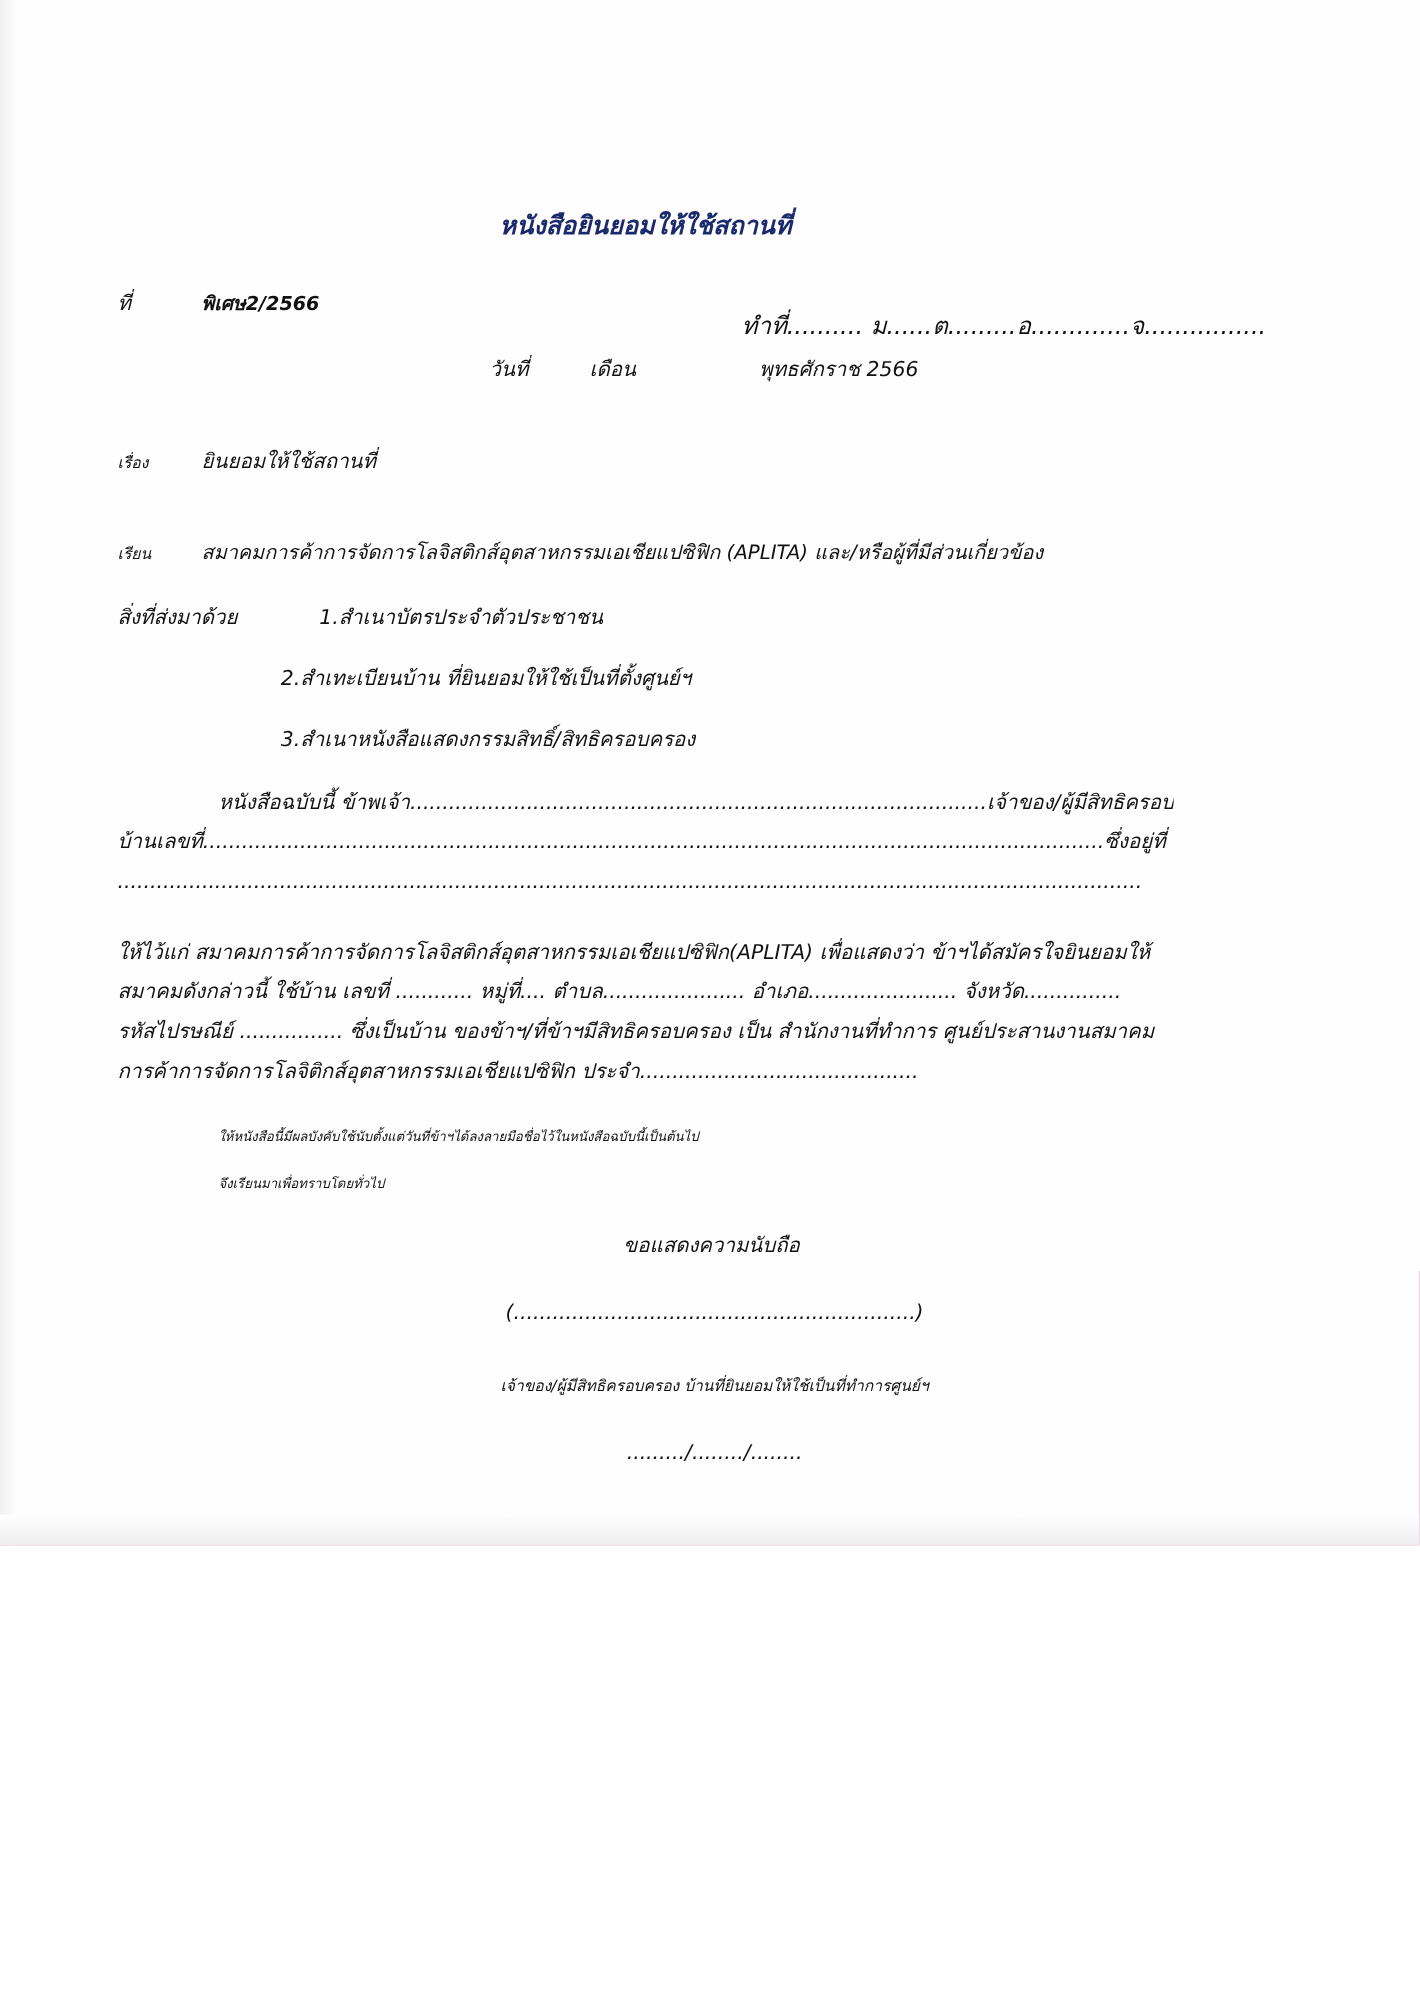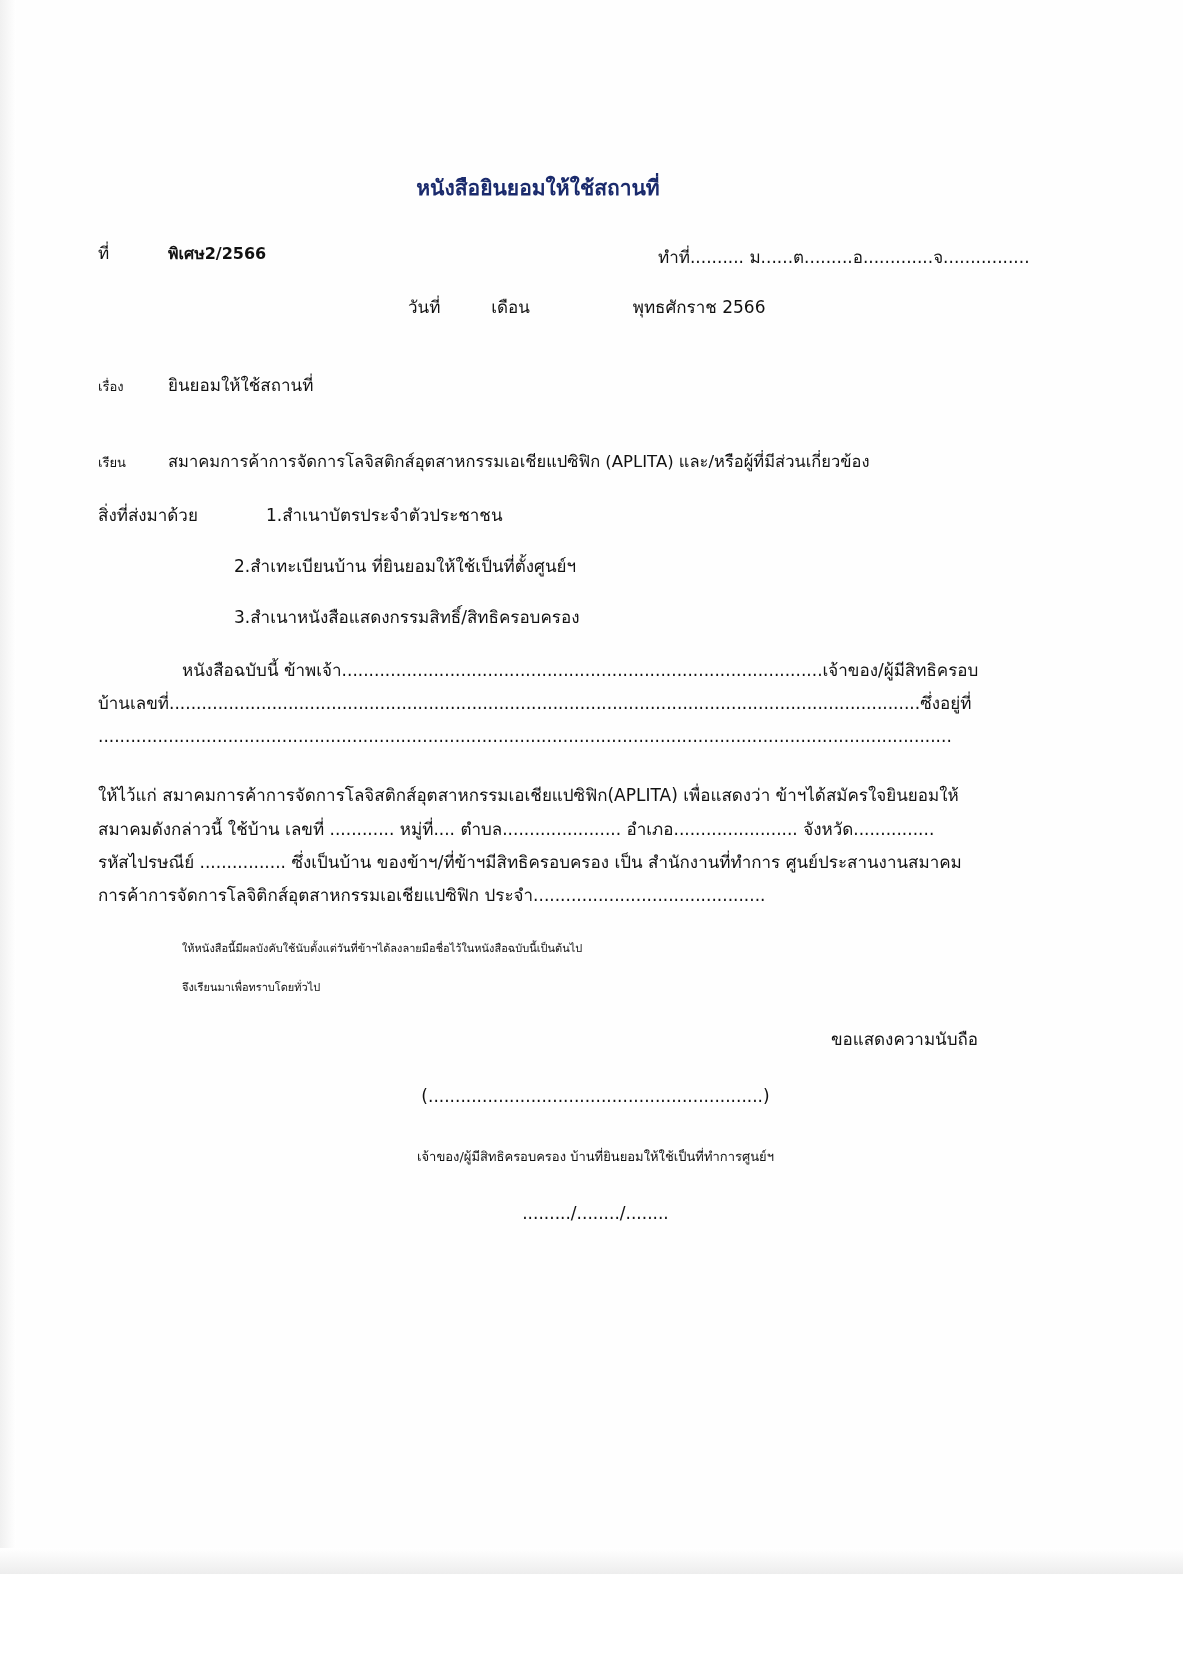--- a/index.html
+++ b/index.html
@@ -8,24 +8,25 @@
     padding: 0;
     background: #ffffff;
   }
   body {
     font-family: "DejaVu Sans", "Liberation Sans", sans-serif;
     color: #111111;
   }
   .page {
     position: relative;
     width: 1183px;
-    height: 1574px;
+    height: 1288px;
     margin: 0 auto;
     background: #ec4899;
     overflow: hidden;
+    font-style: italic;
   }
   .sheet {
     position: absolute;
     left: 0; top: 0;
     width: 1183px;
     height: 1680px;
     background: #fefefe;
   }
   
   .scan-edge-left {
@@ -75,24 +76,23 @@
     font-size: 17px;
   }
   .ref-value {
     flex: 0 0 auto;
     font-size: 16px;
     font-weight: bold;
   }
   .place-line {
     position: absolute;
     left: 520px;
-    top: 4px;
+    top: 16px;
     white-space: nowrap;
-    font-size: 17px;
-    margin-left: 40px;
+    font-size: 20px;
   }
 
   .date-row {
     margin-bottom: 28px;
     padding-left: 310px;
     font-size: 17px;
   }
   .date-row .seg { display: inline-block; }
   .gap-sm { display: inline-block; width: 40px; }
   .gap-md { display: inline-block; width: 92px; }
@@ -147,21 +147,21 @@
   .spacer-18 { height: 18px; }
   .spacer-26 { height: 26px; }
 
   .stmt-line {
     font-size: 11px;
     line-height: 1.95;
     padding-left: 84px;
   }
 
   .closing-center {
-    text-align: right;
+    text-align: center;
     font-size: 17px;
     padding-left: 110px;
   }
 
   .sign-row {
     display: flex;
     font-size: 17px;
     padding-left: 330px;
     margin-top: 66px;
   }

